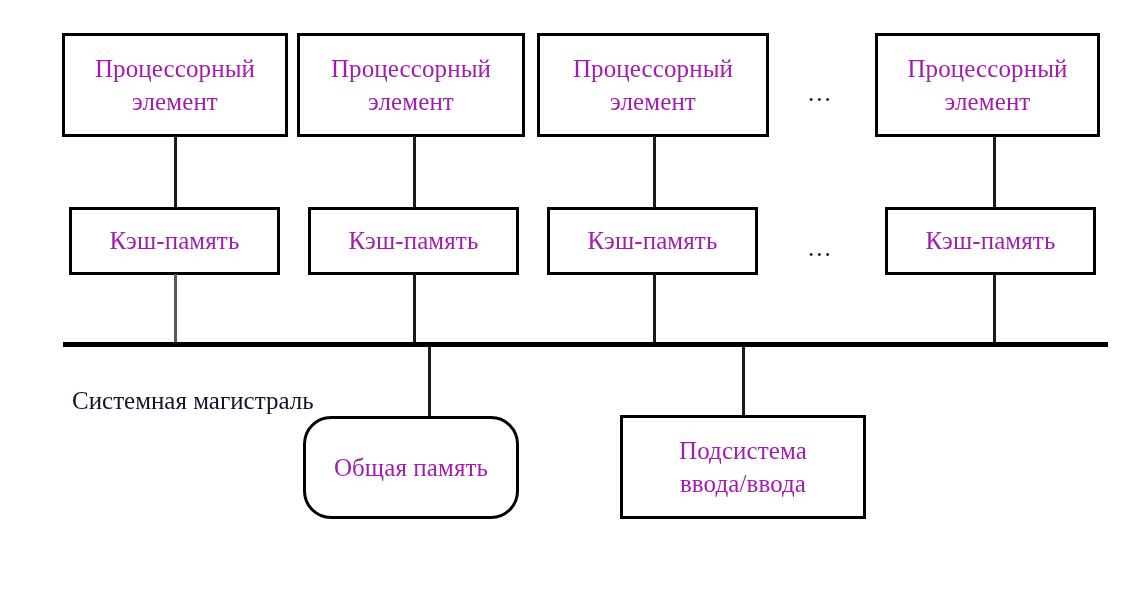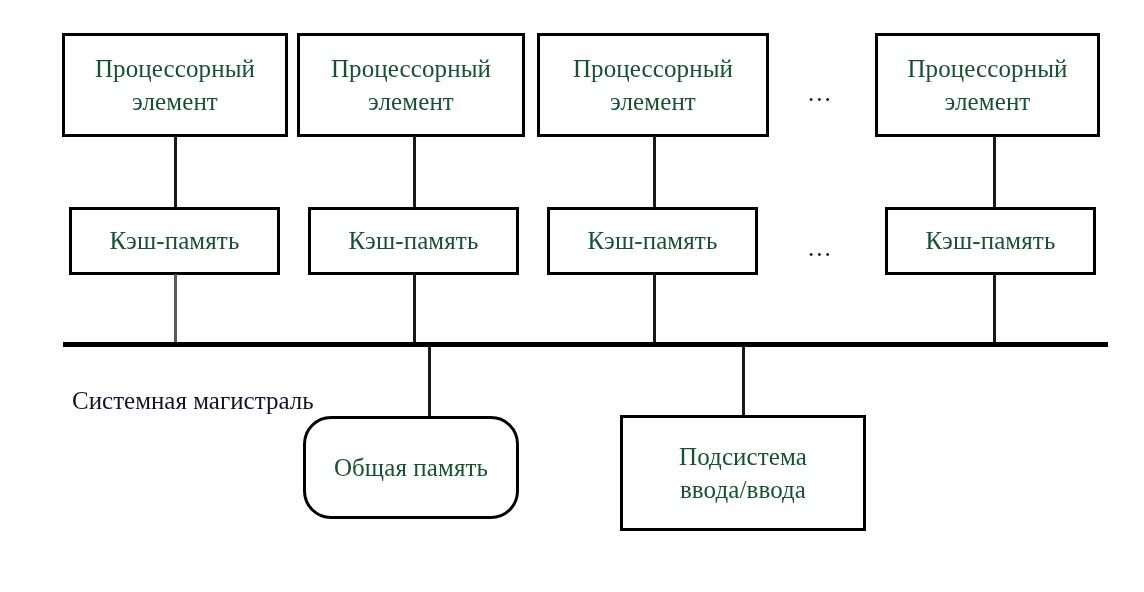--- a/index.html
+++ b/index.html
@@ -18,21 +18,21 @@
   .node-box {
     position: absolute;
     box-sizing: border-box;
     border: 3px solid #000000;
     background: #ffffff;
     display: flex;
     flex-direction: column;
     align-items: center;
     justify-content: center;
     text-align: center;
-    color: #14532d;
+    color: #a21caf;
     font-size: 25px;
     line-height: 1.34;
     letter-spacing: 0.1px;
   }
   .node-box .line {
     display: block;
     white-space: nowrap;
   }
   .connector {
     position: absolute;
@@ -118,18 +118,18 @@
 
   <div class="bus-label" style="left:72px; top:388px;">Системная магистраль</div>
 
   <div class="connector" style="left:428px; top:346px; height:71px;"></div>
   <div class="connector" style="left:742px; top:346px; height:70px;"></div>
 
   <div class="node-box" style="left:303px; top:416px; width:216px; height:103px;border-radius:28px;">
     <span class="line">Общая память</span>
   </div>
 
-  <div class="node-box" style="left:620px; top:415px; width:246px; height:116px;">
+  <div class="node-box" style="left:620px; top:415px; width:246px; height:104px;">
     <span class="line">Подсистема</span>
     <span class="line">ввода/ввода</span>
   </div>
 
 </div>
 
 </body></html>

